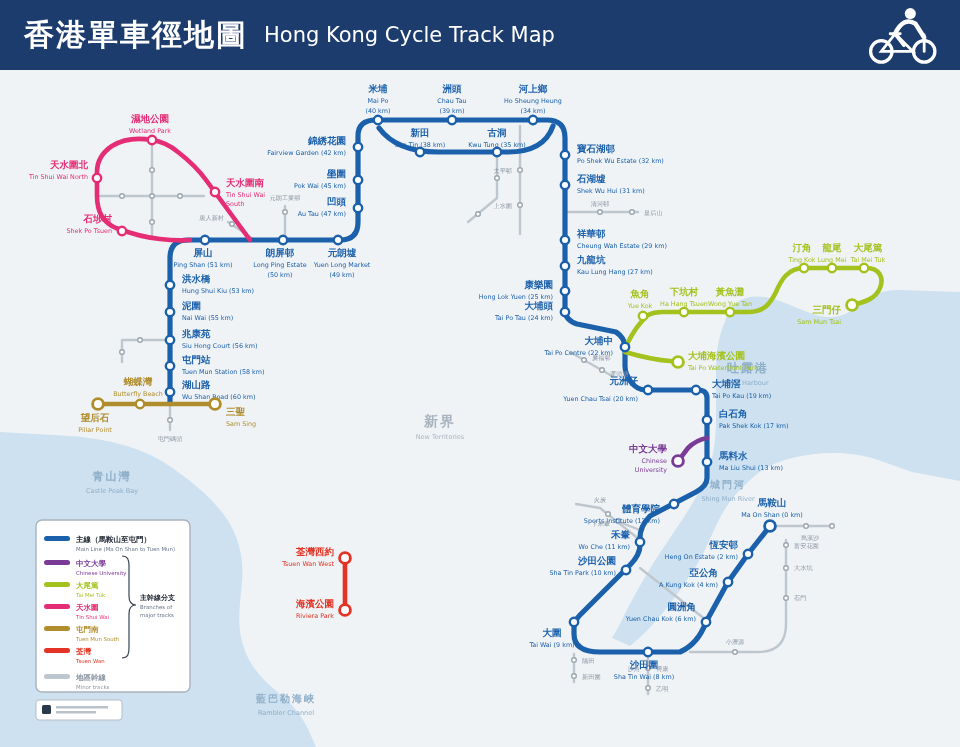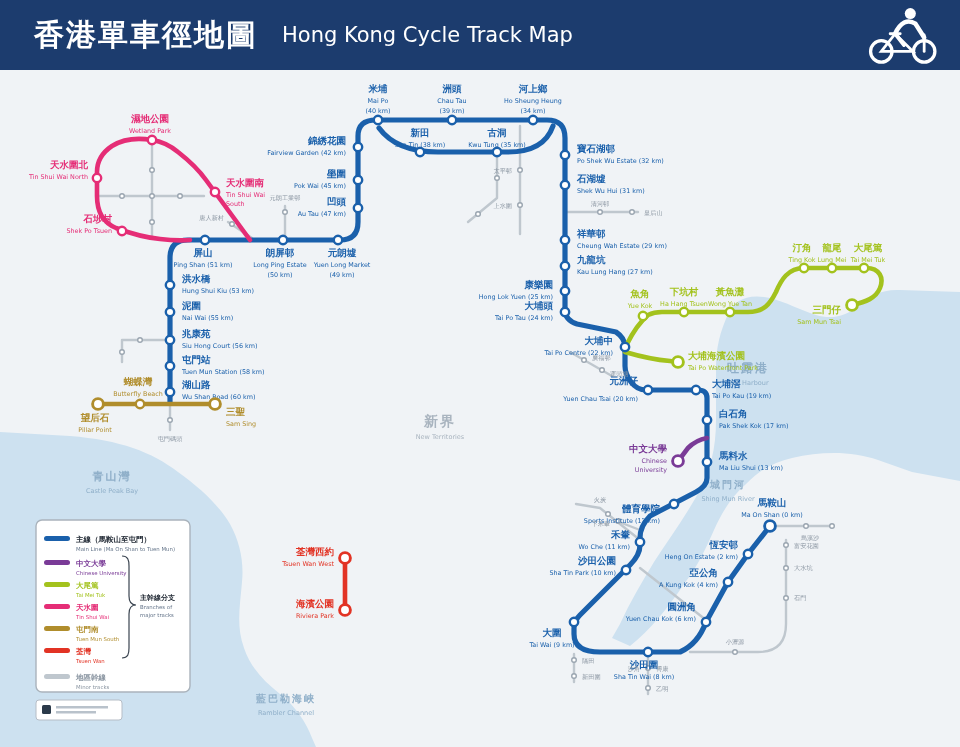--- a/index.html
+++ b/index.html
@@ -4,24 +4,24 @@
 <style>
   html,body{margin:0;padding:0;}
   body{
     width:960px;height:747px;position:relative;overflow:hidden;
     background:#f0f3f6;
     font-family:"DejaVu Sans","Liberation Sans",sans-serif;
   }
   .header{
     position:absolute;top:0;left:0;width:960px;height:70px;
     background:#1c3c6e;color:#fff;z-index:5;
-    display:flex;align-items:center;box-sizing:border-box;padding-left:34px;
+    display:flex;align-items:center;box-sizing:border-box;padding-left:24px;
   }
   .title-zh{font-size:30px;font-weight:bold;letter-spacing:2px;}
-  .title-en{font-size:21px;margin-left:24px;font-weight:normal;}
+  .title-en{font-size:21px;margin-left:16px;font-weight:normal;}
   .cyclist{position:absolute;right:14px;top:6px;}
   #map{position:absolute;top:0;left:0;z-index:1;}
   #map text{font-family:"DejaVu Sans","Liberation Sans",sans-serif;}
 </style>
 </head>
 <body>
 
 <div class="header">
   <span class="title-zh">香港單車徑地圖</span>
   <span class="title-en">Hong Kong Cycle Track Map</span>

